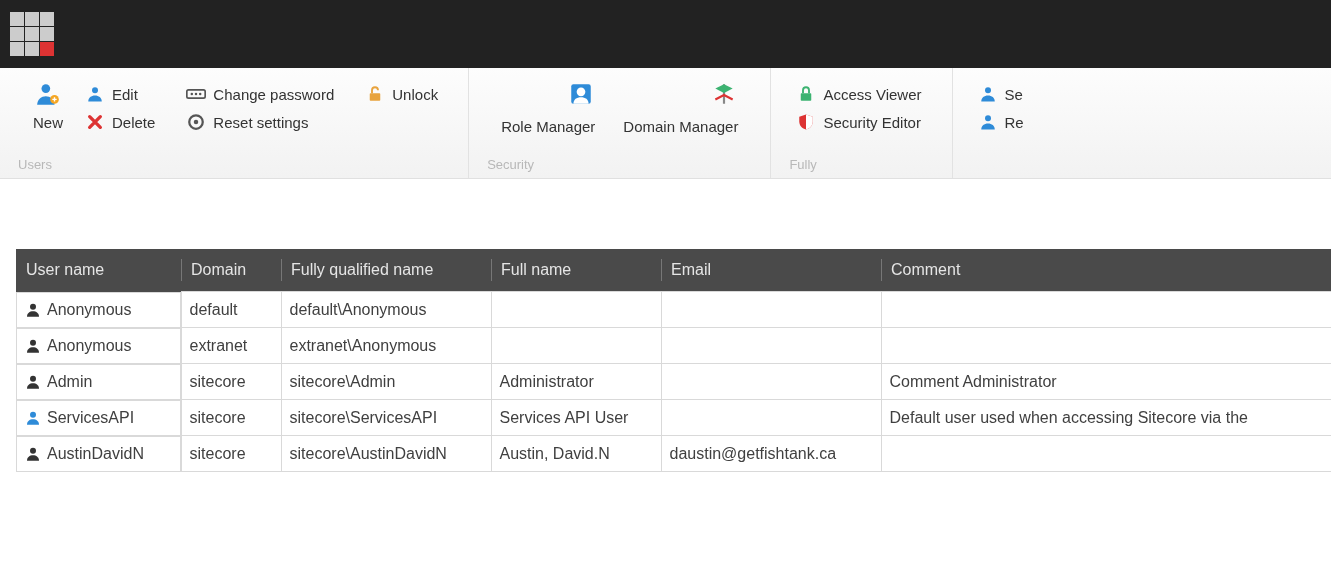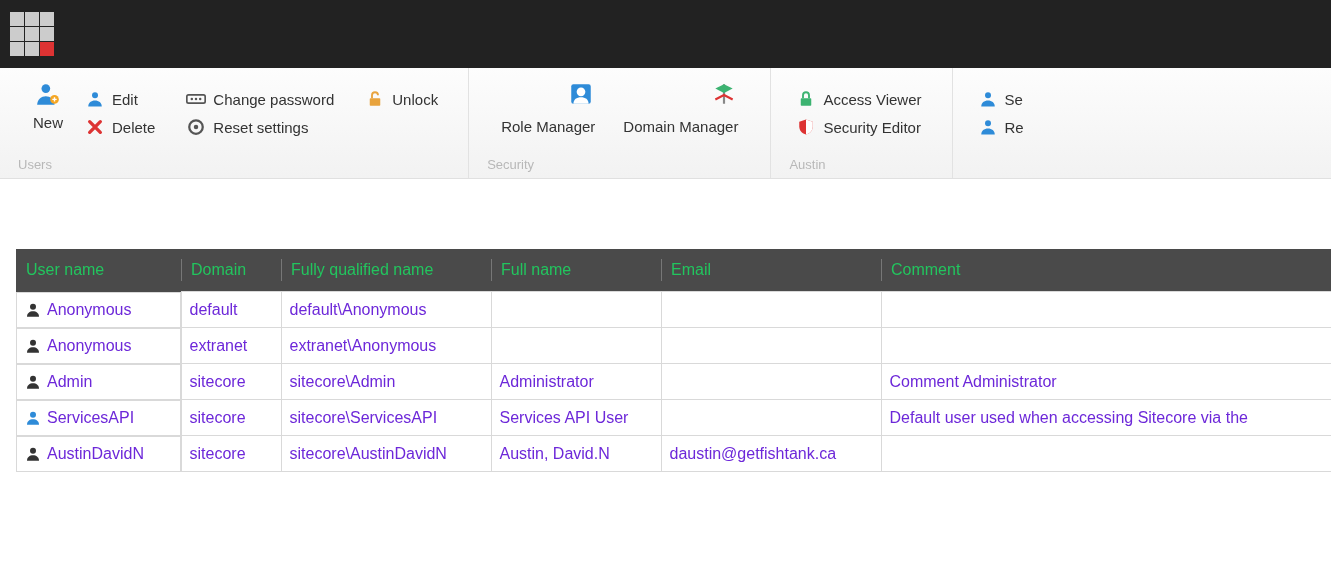--- a/index.html
+++ b/index.html
@@ -7,31 +7,31 @@
 .logo{display:grid;grid-template-columns:repeat(3,14px);grid-template-rows:repeat(3,14px);gap:1px}
 .logo div{background:#ccc;border:0}
 .logo .r{background:#d33}
 .ribbon{display:flex;background:linear-gradient(#fdfdfd,#f2f2f2);border-bottom:1px solid #e0e0e0;height:110px;overflow:hidden}
 .group{border-right:1px solid #e2e2e2;padding:8px 18px 0 18px;display:flex;flex-direction:column}
 .group-body{display:flex;flex:1}
 .group-label{text-align:left;color:#b8b8b8;font-size:13px;padding:4px 0 6px 0}
 .bigbtn{display:flex;flex-direction:column;align-items:center;justify-content:flex-start;width:60px;padding-top:4px;cursor:pointer}
 .bigbtn .ic{width:28px;height:28px;display:flex;align-items:center;justify-content:center;margin-bottom:6px}
 .smcol{display:flex;flex-direction:column;justify-content:flex-start;padding-top:4px;margin-left:6px}
-.smbtn{display:flex;align-items:flex-end;height:28px;cursor:pointer;white-space:nowrap;padding-right:12px}
+.smbtn{display:flex;align-items:center;height:28px;cursor:pointer;white-space:nowrap;padding-right:12px}
 .smbtn .ic{width:22px;height:18px;display:flex;align-items:center;justify-content:center;margin-right:6px}
 .lbl{color:#333}
 .midbtn{display:flex;flex-direction:column;align-items:flex-end;padding:4px 14px 0 14px;cursor:pointer}
 .midbtn .ic{width:28px;height:28px;display:flex;align-items:center;justify-content:center;margin-bottom:10px}
 
 .tablewrap{margin:70px 0 0 16px}
 table{border-collapse:collapse;width:1315px;table-layout:fixed}
-th{background:#4a4a4a;color:#22c55e;font-weight:400;text-align:left;padding:12px 10px;font-size:16px;position:relative}
+th{background:#4a4a4a;color:#e5e5e5;font-weight:400;text-align:left;padding:12px 10px;font-size:16px;position:relative}
 th:not(:first-child)::before{content:"";position:absolute;left:0;top:10px;bottom:10px;width:1px;background:#777}
-td{border:1px solid #d9d9d9;padding:8px 8px;font-size:16px;color:#6d28d9;vertical-align:middle;overflow:hidden;white-space:nowrap}
+td{border:1px solid #d9d9d9;padding:8px 8px;font-size:16px;color:#404040;vertical-align:middle;overflow:hidden;white-space:nowrap}
 td.uc{display:flex;align-items:center;border-left:1px solid #d9d9d9}
 .uic{width:16px;height:16px;margin-right:6px;flex-shrink:0}
 
 col.c1{width:165px}col.c2{width:100px}col.c3{width:210px}col.c4{width:170px}col.c5{width:220px}col.c6{width:450px}
 </style>
 </head>
 <body>
 
 <div class="topbar">
   <div class="logo">
@@ -160,21 +160,21 @@
           <span class="ic">
               <svg width="18" height="18" viewBox="0 0 24 24">
                 <path d="M12 2l9 3v6c0 6-4 10-9 11C7 21 3 17 3 11V5z" fill="#d33"></path>
                 <path d="M12 2l9 3v6c0 6-4 10-9 11V2z" fill="#fff"></path>
               </svg>
             </span>
           <span class="lbl">Security Editor</span>
         </div>
       </div>
     </div>
-    <div class="group-label">Austin</div>
+    <div class="group-label">Fully</div>
   </div>
 
   <div class="group" style="border-right:none">
     <div class="group-body">
       <div class="smcol">
         <div class="smbtn">
           <span class="ic">
               <svg width="18" height="18" viewBox="0 0 24 24">
                 <circle cx="12" cy="7" r="4" fill="#2e8bd8"></circle>
                 <path d="M3 22c0-5 4-8 9-8s9 3 9 8" fill="#2e8bd8"></path>

